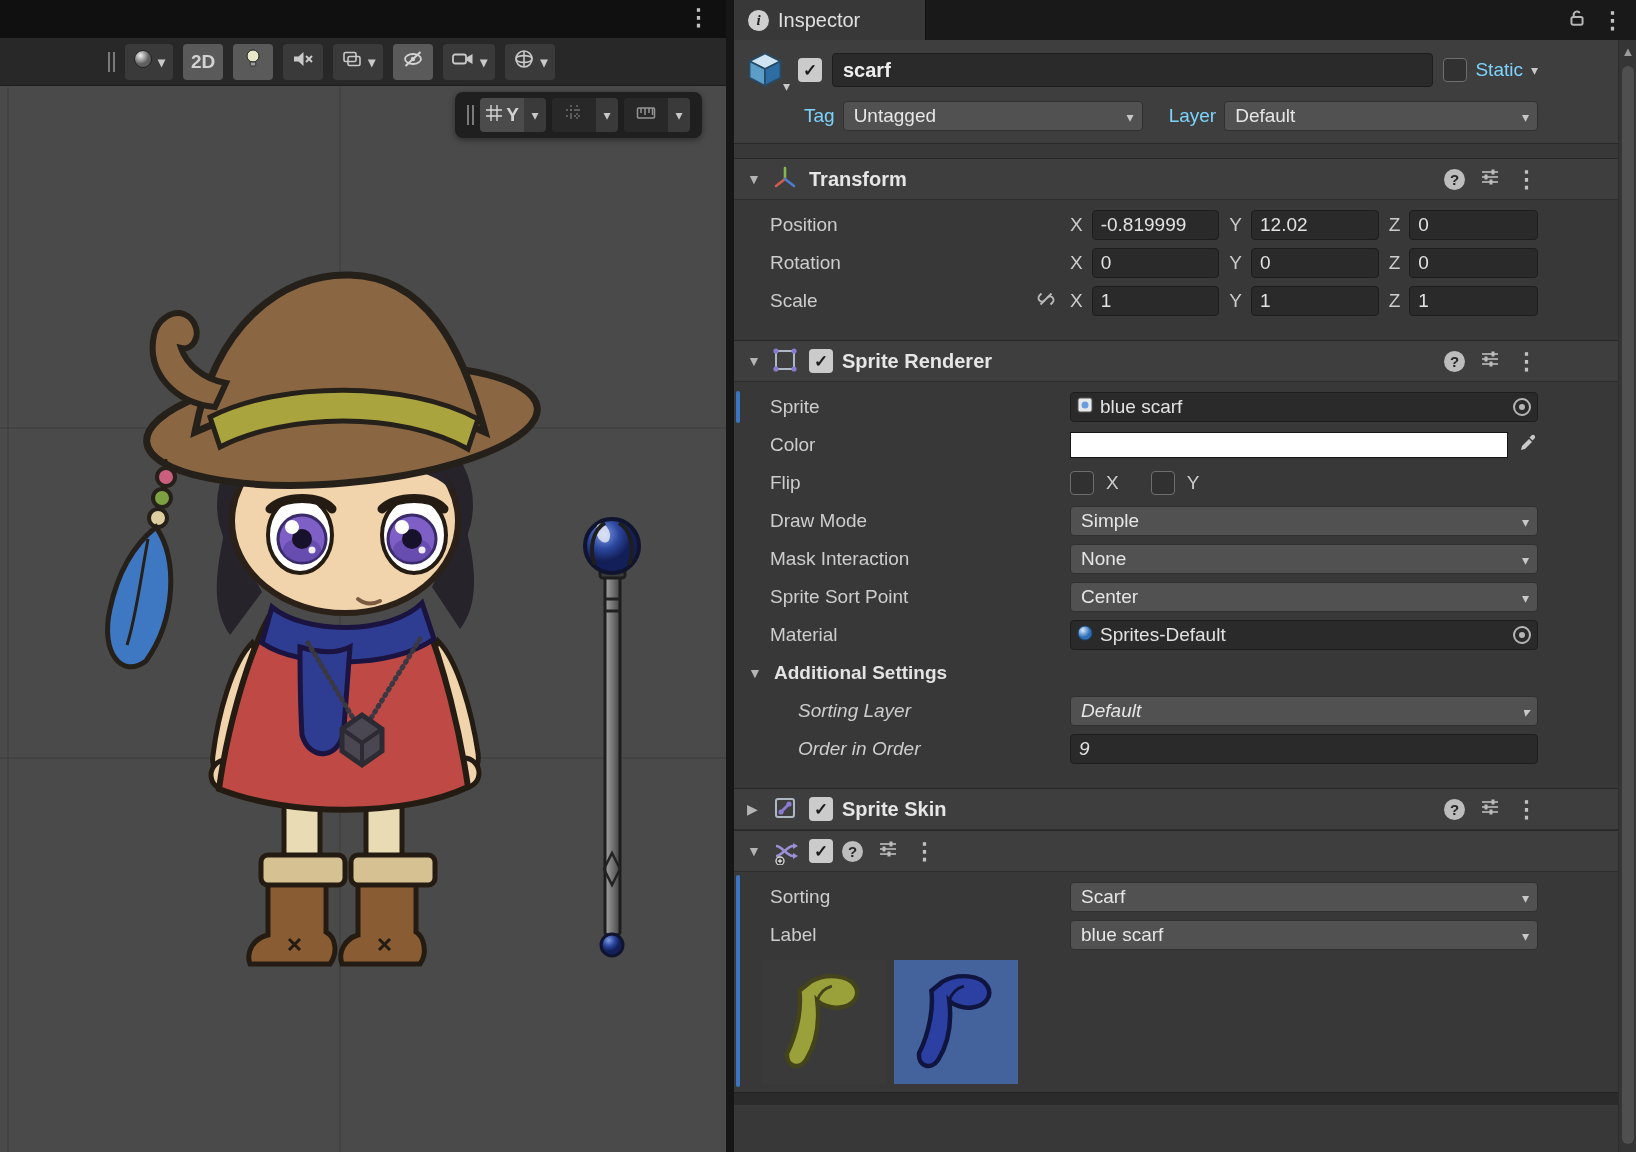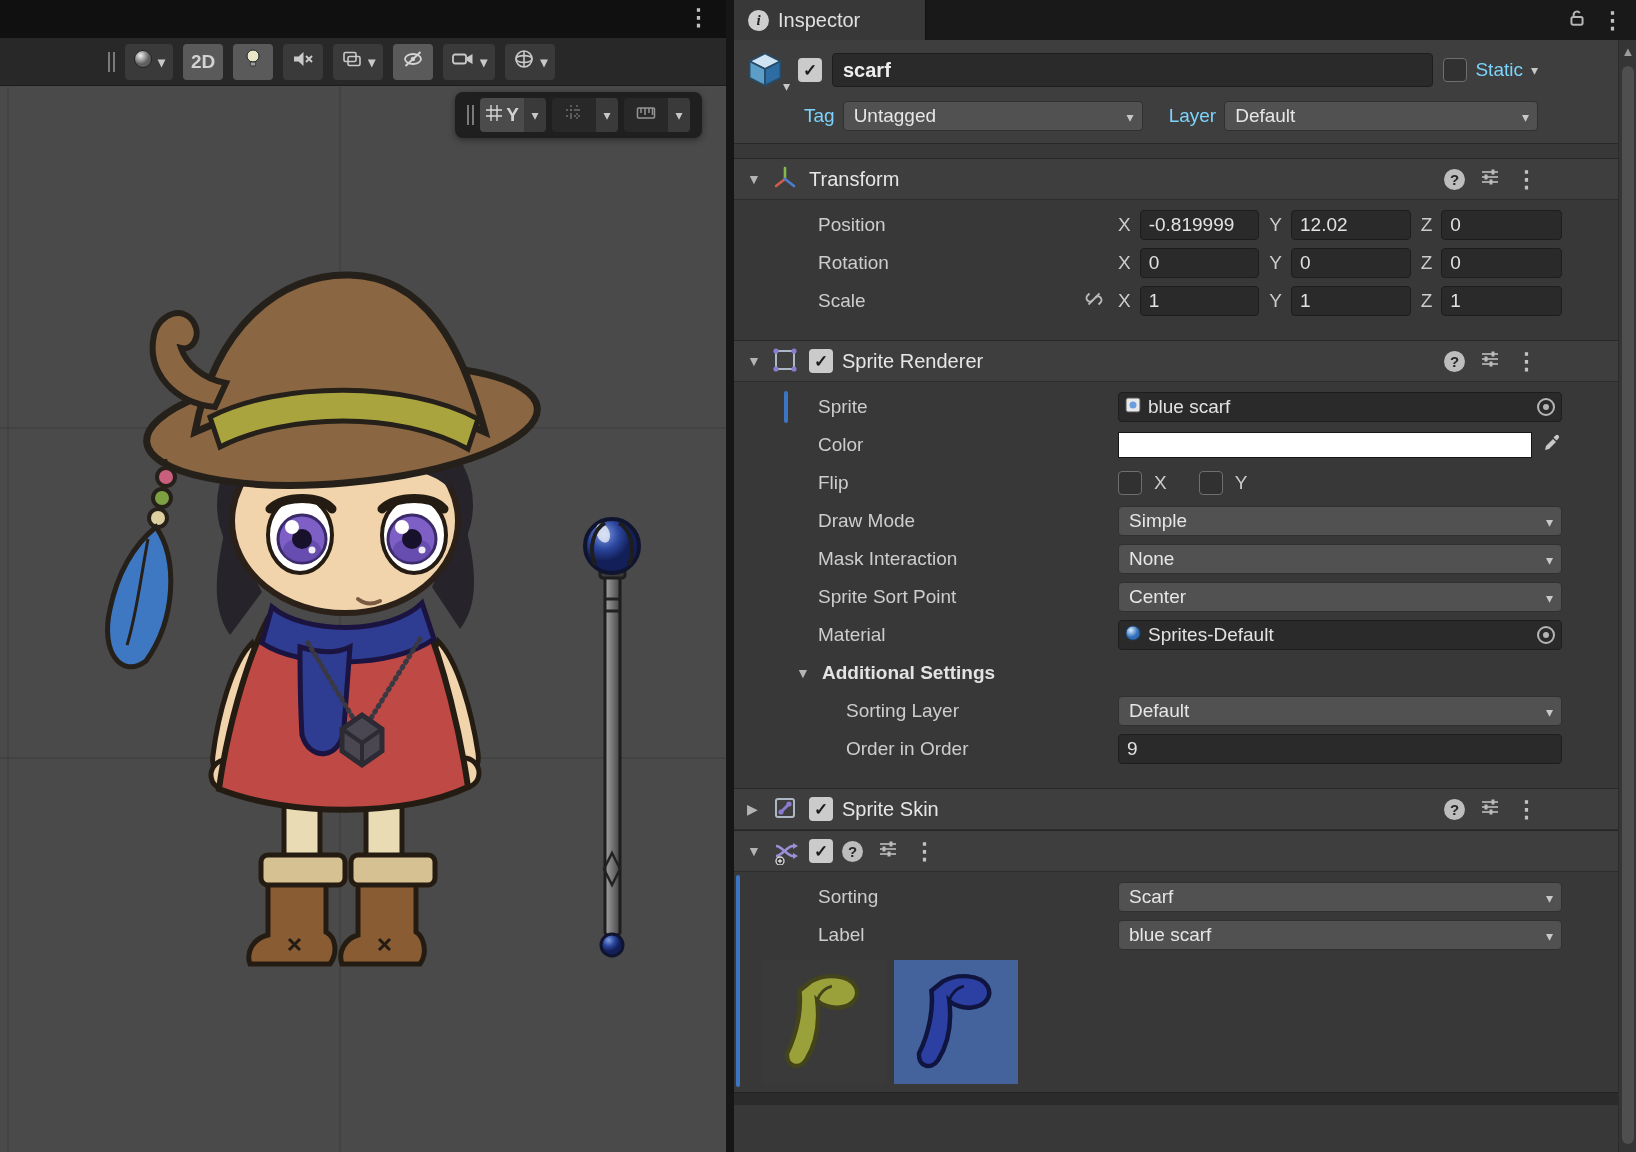--- a/index.html
+++ b/index.html
@@ -80,32 +80,32 @@
   .dd-flex { flex:1; }
   .dd-300 { width:300px; }
   
   .chead {
     height:42px; background:#3e3e3e; border-top:1px solid #272727; border-bottom:1px solid #2d2d2d;
     display:flex; align-items:center; gap:9px; padding:0 98px 0 13px;
   }
   .gap-above { margin-top:14px; }
   .fold { color:#b4b4b4; font-size:14px; width:16px; flex:0 0 auto; }
   .cicon { width:28px; height:28px; flex:0 0 auto; position:relative; }
-  .ctitle { font-weight:normal; font-size:20px; color:#e6e6e6; flex:1; }
+  .ctitle { font-weight:bold; font-size:20px; color:#e6e6e6; flex:1; }
   .hicons { display:flex; align-items:center; gap:15px; }
   .help-badge {
     width:21px; height:21px; border-radius:50%; background:#bdbdbd; color:#262626;
     font-weight:bold; font-size:15px; display:flex; align-items:center; justify-content:center;
   }
   .cbody { padding:6px 0; }
-  .prow { position:relative; display:flex; align-items:center; height:38px; padding:0 74px 0 36px;margin-left:48px; }
+  .prow { position:relative; display:flex; align-items:center; height:38px; padding:0 98px 0 36px; }
   .plabel { width:300px; flex:0 0 auto; color:#cdcdcd; display:flex; align-items:center; }
   .plabel .spacer { flex:1; }
   .link-ic { margin-right:14px; }
-  .prow.indent { padding-left:64px; }
+  .prow.indent { padding-left:64px;font-style:italic; }
   .prow.indent .plabel { width:272px; }
   .pvalue { flex:1; display:flex; align-items:center; gap:10px; min-width:0; }
   .axis { flex:1; display:flex; align-items:center; gap:9px; }
   .axis-l { color:#cdcdcd; }
   .tfield {
     flex:1; height:30px; background:#2a2a2a; border:1px solid #1d1d1d; border-radius:4px;
     display:flex; align-items:center; padding:0 8px; color:#e2e2e2; min-width:0; overflow:hidden;
   }
   .obj-field {
     flex:1; height:30px; background:#2a2a2a; border:1px solid #1d1d1d; border-radius:4px;

